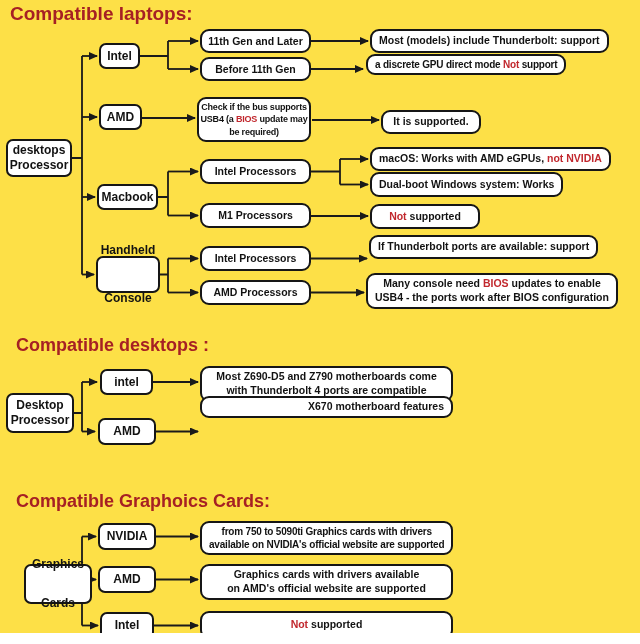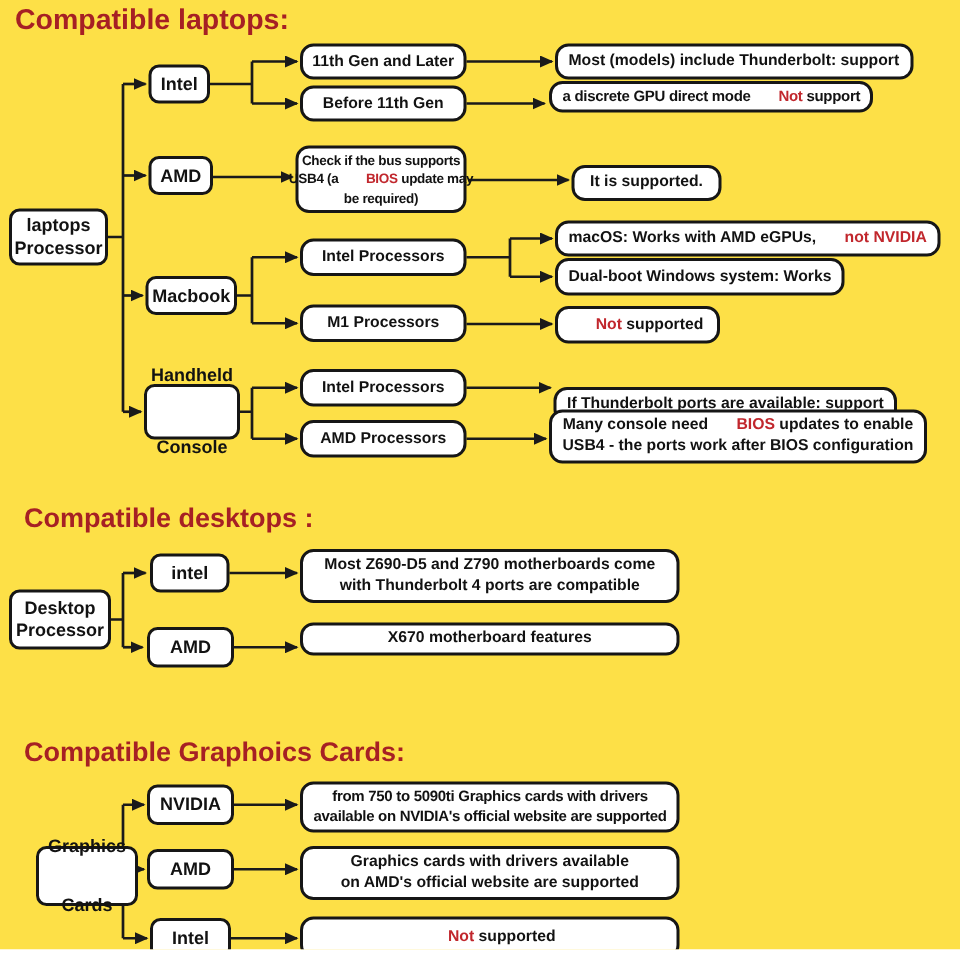--- a/index.html
+++ b/index.html
@@ -12,21 +12,21 @@
   .node, .box { position:absolute; background:#fff; border:2px solid #161616;
       display:flex; flex-direction:column; align-items:center; justify-content:center;
       font-weight:bold; text-align:center; }
   .node { border-radius:7px; font-size:12px; line-height:1.22;text-align:center; }
   .node.mid { font-size:10.5px; border-radius:9px; }
   .node.small { font-size:9px; letter-spacing:-0.2px; line-height:1.35; padding:1px 16px; border-radius:9px; }
   .box { border-radius:9px; font-size:10.5px; line-height:1.32; padding:2px 7px; }
   .box.fit { width:max-content; }
   .box.fs10 { font-size:10px; letter-spacing:-0.2px; }
   .line { white-space:nowrap; }
-  .red { color:var(--hl,#c1272d);margin-left:16px; }
+  .red { color:var(--hl,#c1272d); }
 </style>
 </head>
 <body>
 
 <div id="canvas" style="--title: #a62024; --hl: #c1272d;">
 
   <svg class="edges" width="640" height="644" viewBox="0 0 640 644">
     <defs>
       <marker id="ah" markerWidth="9" markerHeight="8" refX="8" refY="4" orient="auto" markerUnits="userSpaceOnUse">
         <path d="M0,0 L9,4 L0,8 z" fill="#1a1a1a"></path>
@@ -68,21 +68,21 @@
       <path marker-end="url(#ah)" d="M82,625.5 H98"></path>
       <path marker-end="url(#ah)" d="M156,536.5 H198"></path>
       <path marker-end="url(#ah)" d="M156,579.5 H198"></path>
       <path marker-end="url(#ah)" d="M154,625.5 H198"></path>
     </g>
   </svg>
 
   <div class="title big" style="left:10px; top:3px;">Compatible laptops:</div>
 
   <div class="node" style="left:6px; top:139px; width:66px; height:38px;">
-    <div class="line">laptops</div>
+    <div class="line">desktops</div>
     <div class="line">Processor</div>
   </div>
 
   <div class="node" style="left:99px; top:43px; width:41px; height:26px;">Intel</div>
   <div class="node" style="left:99px; top:104px; width:43px; height:26px;">AMD</div>
   <div class="node" style="left:97px; top:184px; width:61px; height:26px;">Macbook</div>
   <div class="node" style="left:96px; top:256px; width:64px; height:37px;gap:33px;">
     <div class="line">Handheld</div>
     <div class="line">Console</div>
   </div>
@@ -118,21 +118,21 @@
   </div>
 
   <div class="box fit" style="left:370px; top:172px; height:25px;">
     <div class="line">Dual-boot Windows system: Works</div>
   </div>
 
   <div class="box" style="left:370px; top:204px; width:110px; height:25px;">
     <div class="line"><span class="red">Not</span><span> supported</span></div>
   </div>
 
-  <div class="box fit" style="left:369px; top:258px; height:24px;">
+  <div class="box fit" style="left:369px; top:235px; height:24px;">
     <div class="line">If Thunderbolt ports are available: support</div>
   </div>
 
   <div class="box fit" style="left:366px; top:273px;">
     <div class="line"><span>Many console need </span><span class="red">BIOS</span><span> updates to enable</span></div>
     <div class="line">USB4 - the ports work after BIOS configuration</div>
   </div>
 
   <div class="title" style="left:16px; top:335px;">Compatible desktops :</div>
 
@@ -142,21 +142,21 @@
   </div>
 
   <div class="node" style="left:100px; top:369px; width:53px; height:26px;">intel</div>
   <div class="node" style="left:98px; top:418px; width:58px; height:27px;">AMD</div>
 
   <div class="box" style="left:200px; top:366px; width:253px;">
     <div class="line">Most Z690-D5 and Z790 motherboards come</div>
     <div class="line">with Thunderbolt 4 ports are compatible</div>
   </div>
 
-  <div class="box" style="left:200px; top:415px; width:253px;">
+  <div class="box" style="left:200px; top:396px; width:253px;align-items:flex-end;">
     <div class="line">X670 motherboard features</div>
   </div>
 
   <div class="title" style="left:16px; top:491px;">Compatible Graphoics Cards:</div>
 
   <div class="node" style="left:24px; top:564px; width:68px; height:40px;gap:24px;">
     <div class="line">Graphics</div>
     <div class="line">Cards</div>
   </div>
 

